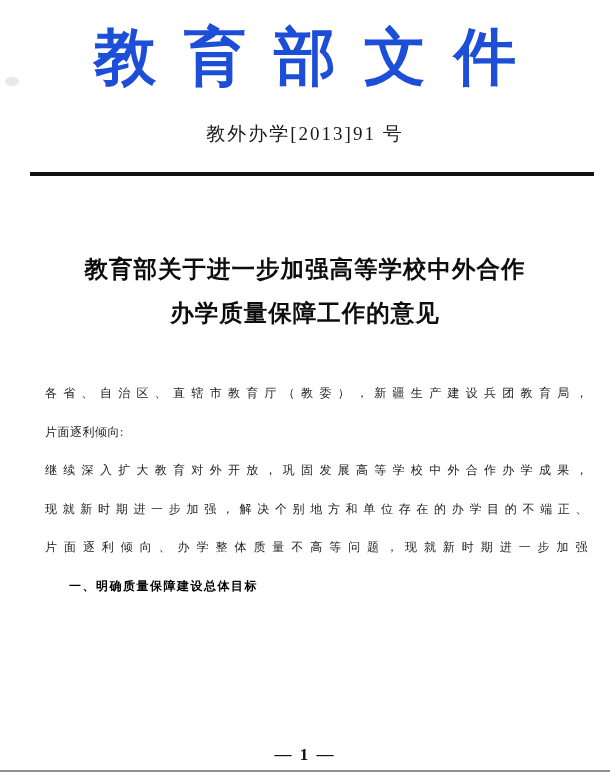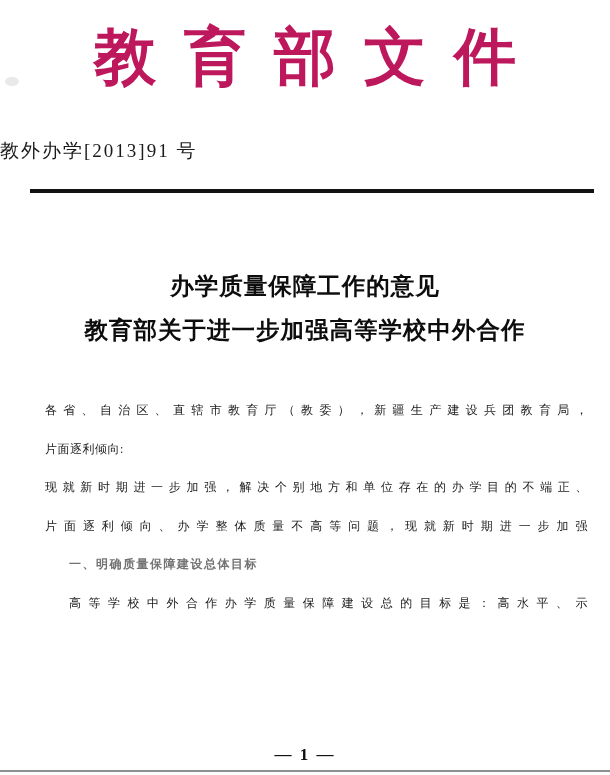--- a/index.html
+++ b/index.html
@@ -28,27 +28,28 @@
   }
   
   .agency-name {
     padding-top: 20px;
     font-size: 62px;
     line-height: 74px;
     font-weight: bold;
     text-align: center;
     letter-spacing: 28px;
     padding-left: 28px; 
-    color: #be185d;
+    color: #1d4ed8;
     white-space: nowrap;
   }
   .doc-number {
-    margin-top: 44px;
+    margin-top: 27px;
     font-size: 19px;
     line-height: 26px;
+    text-align: center;
     letter-spacing: 2px;
     color: #1a1a1a;
   }
   .head-rule {
     margin: 25px 16px 0 30px;
     width: 564px;
     height: 4px;
     background: #121212;
   }
   
@@ -78,21 +79,21 @@
     text-align: justify;
     text-align-last: justify;
   }
   .body-line.indent {
     text-indent: 2em;
   }
   .body-line.bold-head {
     font-weight: bold;
     font-family: Liberation Serif, serif;
     letter-spacing: 1.5px;
-    color: #737373;
+    color: #000000;
   }
   
   .page-number {
     position: absolute;
     bottom: 10px;
     left: 0;
     right: 0;
     text-align: center;
     font-size: 17px;
     font-weight: bold;
@@ -115,30 +116,30 @@
 
   <div class="speck"></div>
 
   <div class="agency-name">教育部文件</div>
 
   <div class="doc-number">教外办学[2013]91 号</div>
 
   <div class="head-rule"></div>
 
   <div class="doc-title">
+    <div>教育部关于进一步加强高等学校中外合作</div>
     <div>办学质量保障工作的意见</div>
-    <div>教育部关于进一步加强高等学校中外合作</div>
   </div>
 
   <div class="body-text">
       <div class="body-line justify">各省、自治区、直辖市教育厅（教委），新疆生产建设兵团教育局，</div>
       <div class="body-line">片面逐利倾向:</div>
+      <div class="body-line justify">继续深入扩大教育对外开放，巩固发展高等学校中外合作办学成果，</div>
       <div class="body-line justify">现就新时期进一步加强，解决个别地方和单位存在的办学目的不端正、</div>
       <div class="body-line justify">片面逐利倾向、办学整体质量不高等问题，现就新时期进一步加强</div>
       <div class="body-line indent bold-head">一、明确质量保障建设总体目标</div>
-      <div class="body-line indent justify">高等学校中外合作办学质量保障建设总的目标是：高水平、示</div>
     </div>
 
   <div class="page-number">— 1 —</div>
 
   <div class="footer-rule"></div>
 
 </div>
 
 </body></html>

